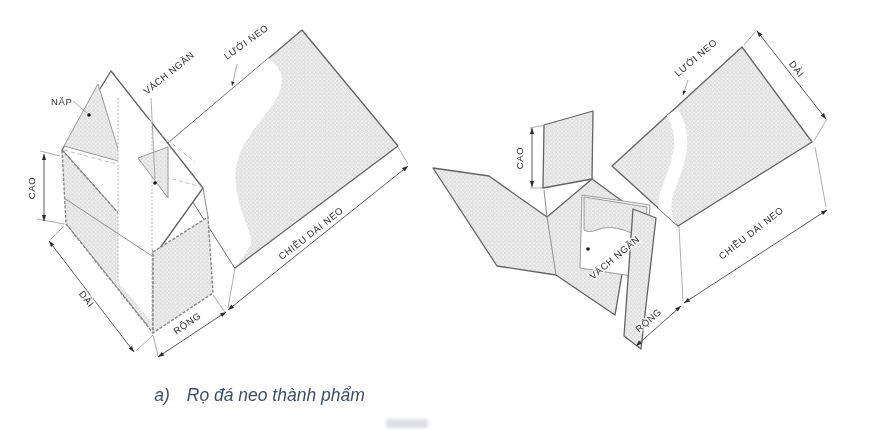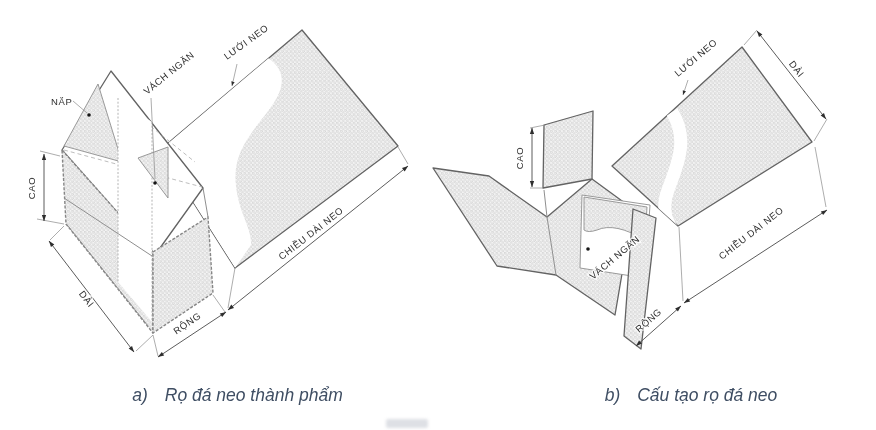--- a/index.html
+++ b/index.html
@@ -21,21 +21,21 @@
   .lbl{
     font-family:"Liberation Sans",sans-serif;font-size:9.5px;fill:#2e2e2e;
     letter-spacing:0.6px;paint-order:stroke;stroke:rgba(255,255,255,0.85);stroke-width:2.5px;
   }
   .dot{fill:#161616;}
   .caption{
     position:absolute;top:385px;font-style:italic;font-size:17.5px;color:#3f4e63;
     text-align:center;white-space:nowrap;
   }
   .caption .pre{margin-right:17px;}
-  #capA{left:50px;width:375px;}
+  #capA{left:72px;width:375px;}
   #capB{left:505px;width:372px;}
   .artifact{
     position:absolute;left:386px;top:419px;width:42px;height:9px;border-radius:2px;
     background:rgba(90,100,125,0.20);filter:blur(1.5px);
   }
 </style>
 </head>
 <body>
 
 <div class="stage">
@@ -151,17 +151,14 @@
     <line class="ext" x1="679" y1="227" x2="683" y2="301"></line>
     <line class="ext" x1="815" y1="147" x2="826" y2="207"></line>
     <line class="dim" x1="684" y1="303" x2="827" y2="210" marker-start="url(#arr)" marker-end="url(#arr)"></line>
     <text class="lbl" transform="translate(722,260) rotate(-38)">CHIỀU DÀI NEO</text>
   </g>
 </svg>
 
 <div class="caption" id="capA">
   <span class="pre">a)</span><span>Rọ đá neo thành phẩm</span>
 </div>
-<div class="caption" id="capB">
-  <span class="pre">b)</span><span>Cấu tạo rọ đá neo</span>
-</div>
 <div class="artifact"></div>
 </div>
 
 </body></html>

